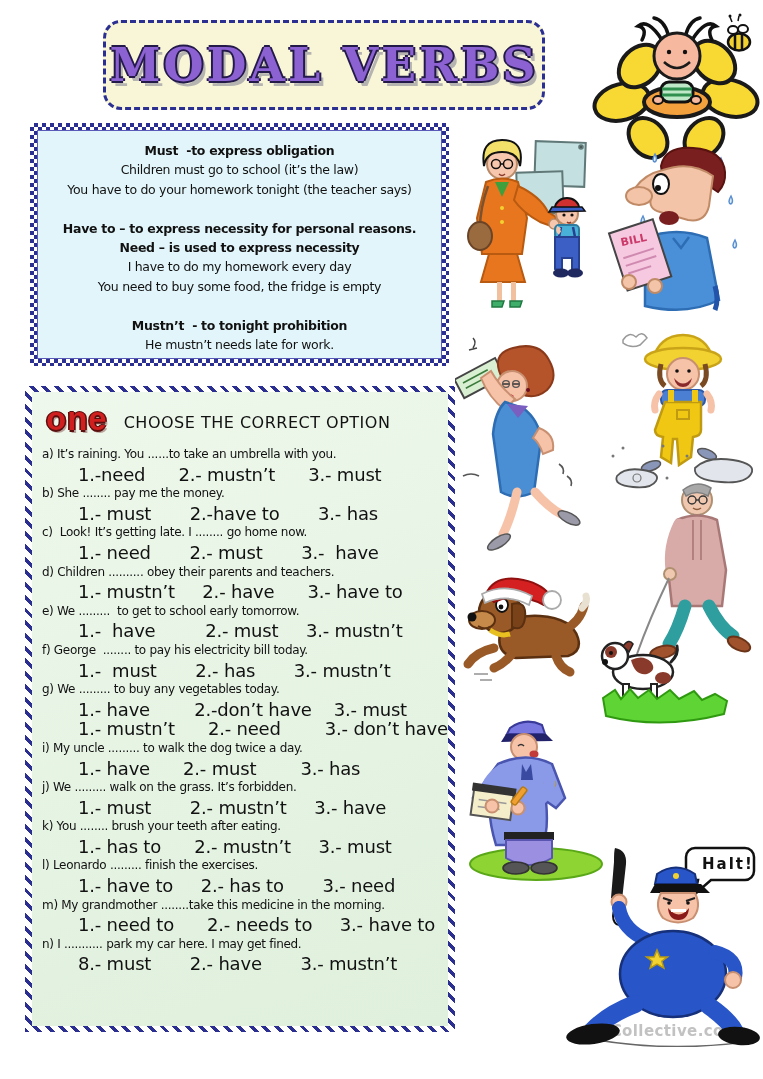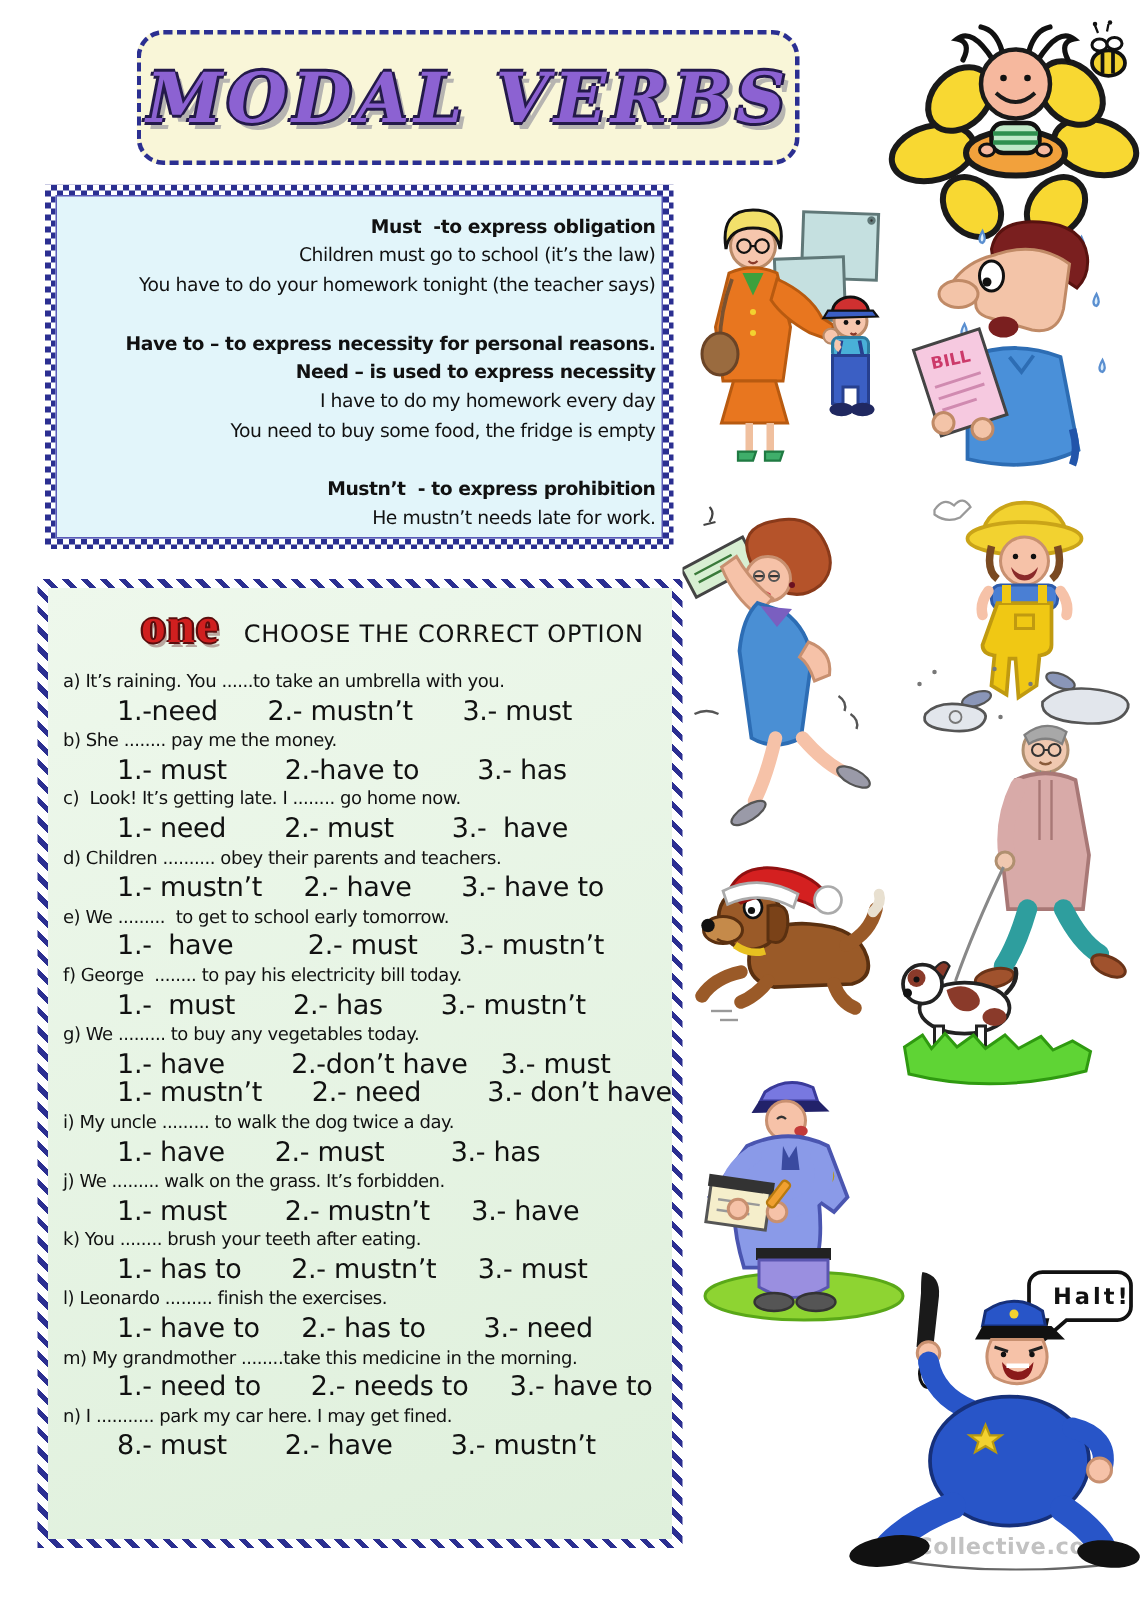--- a/index.html
+++ b/index.html
@@ -1,42 +1,42 @@
 <!DOCTYPE html>
 <html><head>
 <meta charset="utf-8">
 <style>
   html,body{margin:0;padding:0;background:#fff;}
   .page{position:relative;width:763px;height:1079px;background:#ffffff;overflow:hidden;
         font-family:"DejaVu Sans",sans-serif;color:#111;}
 
   
-  .title-wrap{position:absolute;left:91px;top:20px;width:442px;height:90px;box-sizing:border-box;
+  .title-wrap{position:absolute;left:103px;top:20px;width:442px;height:90px;box-sizing:border-box;
     background:#f9f6d8;border:3px dashed #2b2f91;border-radius:18px;
-    display:flex;align-items:center;justify-content:center;font-style:italic;}
+    display:flex;align-items:center;justify-content:center;}
   .title-text{font-family:"DejaVu Serif",serif;font-weight:bold;font-size:46px;color:#8c62d2;
     letter-spacing:3px;white-space:nowrap;
     text-shadow:-2px 0 #241a4a,0 -2px #241a4a,2px 0 #241a4a,0 2px #241a4a,4px 5px 0 rgba(100,100,130,.45);}
 
   
   .rules-wrap{position:absolute;left:30px;top:123px;width:419px;height:243px;box-sizing:border-box;
     padding:7px;background:repeating-conic-gradient(#2b2f91 0% 25%,#ffffff 0% 50%);background-size:8px 8px;}
   .rules-box{width:100%;height:100%;box-sizing:border-box;background:#e2f5fa;border:1px solid #5a5ab8;
-    padding:10px 4px;text-align:right;}
+    padding:10px 4px;text-align:center;}
   .rule-line{font-size:12.5px;line-height:19.4px;min-height:19.4px;letter-spacing:-0.3px;white-space:pre-wrap;}
   .rule-line.bold{font-weight:bold;}
 
   
   .ex-wrap{position:absolute;left:25px;top:386px;width:430px;height:646px;box-sizing:border-box;
     padding:6px 7px;background:repeating-linear-gradient(45deg,#2b2f91 0 3.5px,#ffffff 3.5px 9px);}
   .ex-box{width:100%;height:100%;box-sizing:border-box;background:linear-gradient(160deg,#eef8ec,#dff0dc);
     padding:8px 8px 8px 10px;overflow:hidden;}
   .ex-header{display:flex;align-items:flex-end;gap:16px;margin:2px 0 10px 4px;}
-  .one-label{font-family:Liberation Serif, serif;font-weight:bold;font-size:33px;line-height:33px;color:#d01f1f;
-    letter-spacing:1px;text-shadow:-1.5px 0 #5a0e0e,0 -1.5px #5a0e0e,1.5px 0 #5a0e0e,0 1.5px #5a0e0e,2px 3px 0 rgba(90,14,14,.35);margin-left:48px;}
+  .one-label{font-family:Liberation Sans, sans-serif;font-weight:bold;font-size:33px;line-height:33px;color:#d01f1f;
+    letter-spacing:1px;text-shadow:-1.5px 0 #5a0e0e,0 -1.5px #5a0e0e,1.5px 0 #5a0e0e,0 1.5px #5a0e0e,2px 3px 0 rgba(90,14,14,.35);}
   .ex-heading{font-size:16px;letter-spacing:.5px;padding-bottom:3px;}
   .q-text{font-size:12px;line-height:19.6px;letter-spacing:-0.3px;white-space:pre-wrap;}
   .q-opts{font-size:18px;line-height:19.6px;letter-spacing:-0.2px;white-space:pre;padding-left:36px;}
 
   
   .illo{position:absolute;}
   .watermark{position:absolute;left:584px;top:1022px;z-index:1;color:#c2c2c2;font-weight:bold;
     font-size:15px;letter-spacing:.4px;}
   .z2{z-index:2;}
 </style>
@@ -100,21 +100,21 @@
         <div class="rule-line bold">Have to – to express necessity for personal reasons.</div>
 
         <div class="rule-line bold">Need – is used to express necessity</div>
 
         <div class="rule-line">I have to do my homework every day</div>
 
         <div class="rule-line">You need to buy some food, the fridge is empty</div>
 
         <div class="rule-line"> </div>
 
-        <div class="rule-line bold">Mustn’t  - to express prohibition</div>
+        <div class="rule-line bold">Mustn’t  - to tonight prohibition</div>
 
         <div class="rule-line">He mustn’t needs late for work.</div>
       </div>
   </div>
 
   <svg class="illo" style="left:455px;top:130px;" width="150" height="185" viewBox="0 0 150 185">
     <g fill="#c5e0e0" stroke="#607878" stroke-width="2">
       <path d="M80 12 h50 v44 h-50 z" transform="rotate(2 105 34)"></path>
       <path d="M62 42 h46 v42 h-46 z" transform="rotate(-2 85 63)"></path>
       <circle cx="126" cy="17" r="1.8" fill="#333"></circle>

